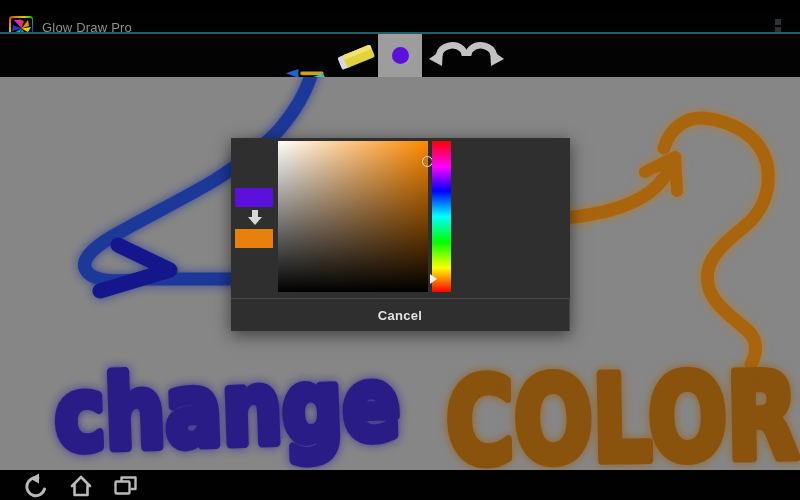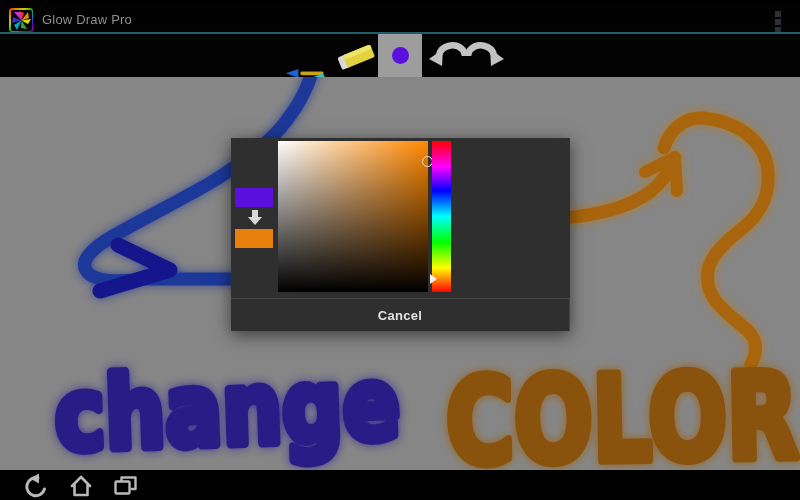--- a/index.html
+++ b/index.html
@@ -1,20 +1,20 @@
 <!DOCTYPE html>
 <html><head>
 <meta charset="utf-8">
 <style>
   html,body{margin:0;padding:0;background:#000;}
   body{width:800px;height:500px;position:relative;overflow:hidden;
        font-family:"Liberation Sans","DejaVu Sans",sans-serif;
        -webkit-font-smoothing:antialiased;}
   
-  .action-bar{position:absolute;left:0;top:4px;width:800px;height:32px;background:#020202;
+  .action-bar{position:absolute;left:0;top:12px;width:800px;height:32px;background:#020202;
               display:flex;align-items:center;}
   .app-icon{position:absolute;left:9px;top:4px;width:24px;height:24px;border-radius:3px;
             background:linear-gradient(135deg,#d22,#dd8800,#cc0,#2a2,#08c,#60c,#c0c);
             padding:1.5px;box-sizing:border-box;}
   .app-icon-inner{width:100%;height:100%;background:#050505;border-radius:2px;position:relative;}
   .app-icon svg{position:absolute;left:1px;top:1px;}
   .app-title{position:absolute;left:42px;top:0;height:32px;line-height:32px;
              color:#8f8f8f;font-size:13px;letter-spacing:.2px;}
   .overflow{position:absolute;right:19px;top:7px;display:flex;flex-direction:column;gap:2px;}
   .overflow i{width:6px;height:6px;background:#2b3135;display:block;}

